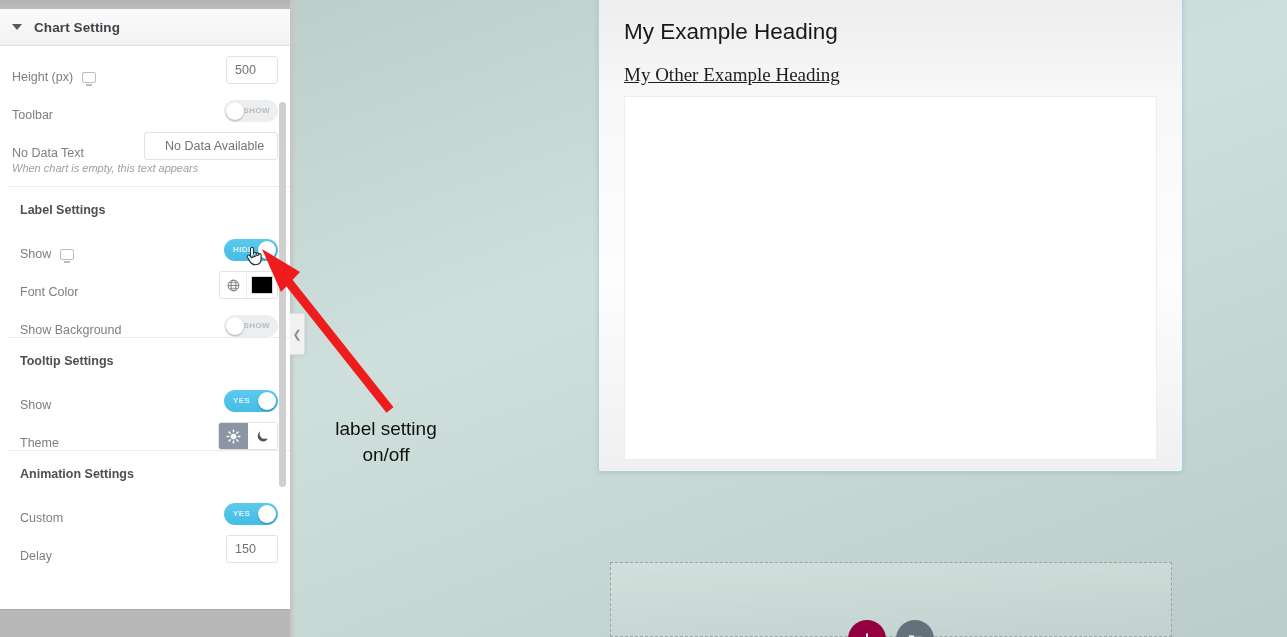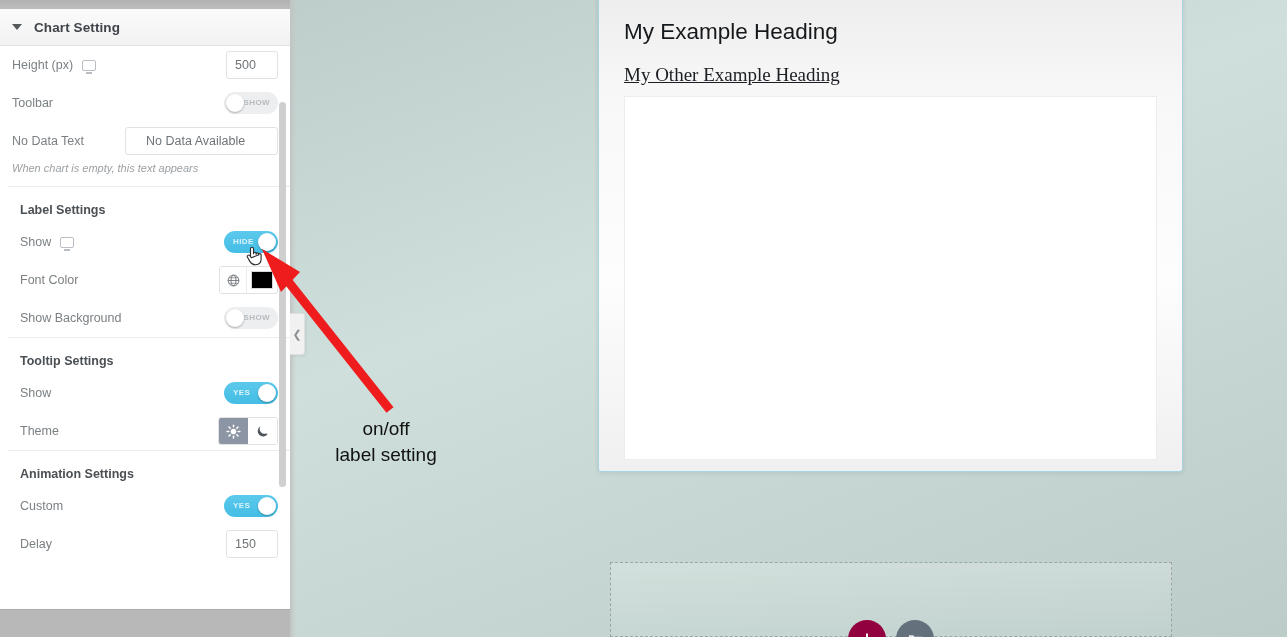--- a/index.html
+++ b/index.html
@@ -55,21 +55,21 @@
 
   .section { padding: 0 12px; }
   .section.divider-top { border-top: 1px solid #ececec; margin-left: 8px; }
 
   .section-title {
     font-size: 12.5px; font-weight: bold; color: #4b5055;
     padding: 16px 0 6px 0;
   }
 
   .row {
-    display: flex; align-items: center;
+    display: flex; align-items: flex-end;
     min-height: 38px;
     justify-content: space-between;
   }
   .row-label {
     font-size: 12.5px; color: #7b8084;
     display: flex; align-items: center; gap: 9px;
     white-space: nowrap;
   }
   .row-hint {
     font-size: 11px; color: #9ba0a4;
@@ -98,21 +98,21 @@
     background: #fff;
     height: 28px;
     border-radius: 3px;
     font-size: 12.5px;
     color: #6f7478;
     padding: 0 8px;
     font-family: "Liberation Sans", sans-serif;
     outline: none;
   }
   .txt-input.small { width: 52px; }
-  .txt-input.wide  { width: 153px; padding-left: 20px; }
+  .txt-input.wide  { width: 134px; padding-left: 20px; }
 
   
   .toggle {
     width: 54px; height: 22px;
     border-radius: 11px;
     position: relative;
     display: inline-block;
     cursor: pointer;
     flex: none;
   }
@@ -467,19 +467,19 @@
 </div>
 
 <svg id="annotation-layer" viewBox="0 0 1287 637">
   <g>
     <line x1="390" y1="410" x2="283" y2="275" stroke="#ee1c1c" stroke-width="9" stroke-linecap="butt"></line>
     <polygon points="262,249 300,272 281,292" fill="#ee1c1c"></polygon>
   </g>
 </svg>
 
 <div class="annot-text">
+  <div>label setting</div>
   <div>on/off</div>
-  <div>label setting</div>
 </div>
 
 <svg id="mouse-cursor" viewBox="0 0 22 24">
   <path d="M7.5 12.5V4.8a1.5 1.5 0 0 1 3 0v5.4m0-.6a1.3 1.3 0 0 1 2.6 0v1.1m0-.5a1.3 1.3 0 0 1 2.6 0v1.3m0-.7a1.2 1.2 0 0 1 2.4 0v4.3c0 3.4-2.2 5.6-5.4 5.6-3.3 0-4.6-1.2-6-3.6l-2.2-3.8a1.4 1.4 0 0 1 2.3-1.6l1.7 2.1z" fill="#ffffff" stroke="#2b2b2b" stroke-width="1.1" stroke-linejoin="round"></path>
 </svg>
 
 </body></html>

